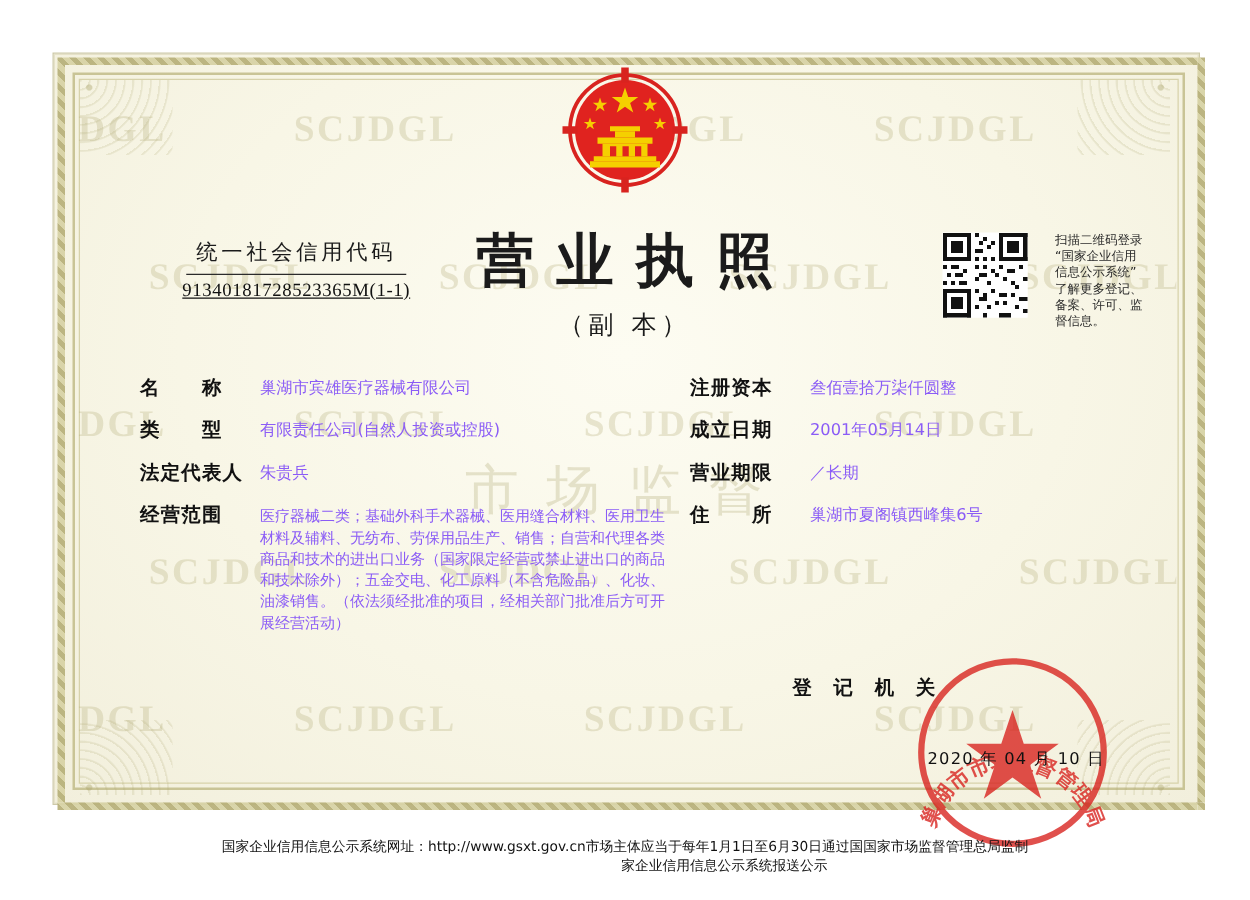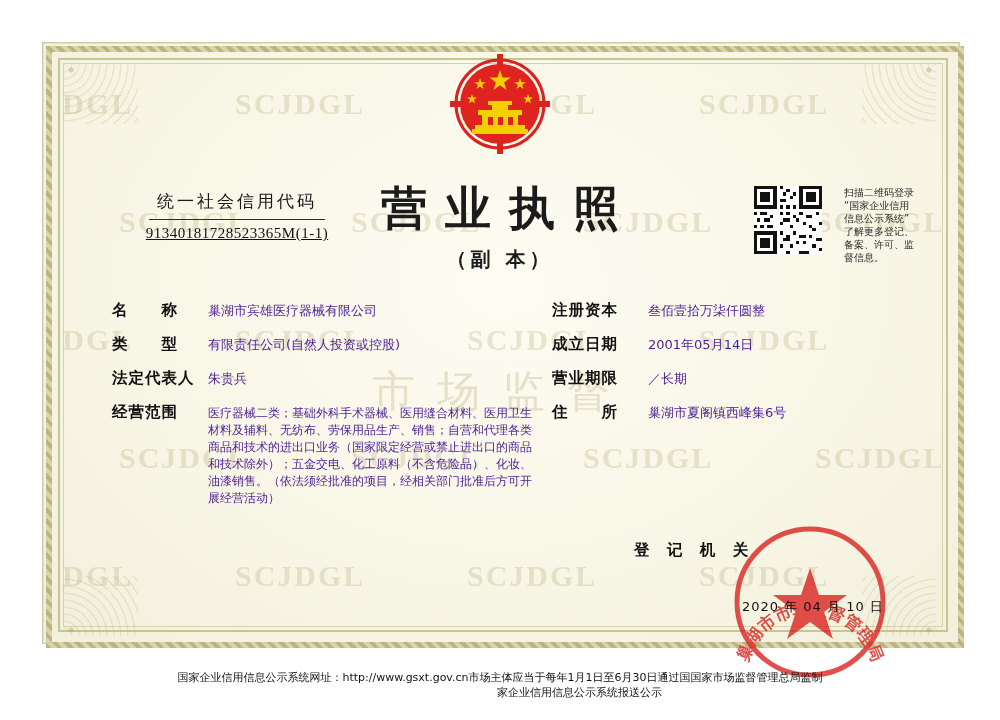--- a/index.html
+++ b/index.html
@@ -83,21 +83,21 @@
   
   .title{
     position:absolute;left:0;right:0;top:178px;text-align:center;
     font-family:"DejaVu Sans", sans-serif;
     font-size:46px;font-weight:bold;letter-spacing:18px;
     color:#1b1b1b;text-indent:18px;
   }
   .subtitle{
     position:absolute;left:0;right:0;top:246px;text-align:center;
     font-family:"DejaVu Sans", sans-serif;
-    font-size:20px;letter-spacing:4px;color:#1b1b1b;font-weight:bold;
+    font-size:20px;letter-spacing:4px;color:#1b1b1b;
   }
 
   
   .code-block{position:absolute;left:112px;top:190px;width:250px;text-align:center;}
   .code-label{
     font-family:Liberation Mono, monospace;
     font-size:17px;letter-spacing:3px;color:#1b1b1b;
   }
   .code-underline{
     width:176px;height:1px;background:#2b2b2b;margin:6px auto 5px auto;
@@ -125,21 +125,21 @@
   .col-left{width:440px;}
   .col-right{width:350px;}
   .lbl{
     font-family:"DejaVu Sans", sans-serif;
     font-size:15.5px;font-weight:bold;color:#111;
     width:96px;flex:none;
     display:flex;justify-content:space-between;
   }
   .val{
     font-family:"DejaVu Sans", sans-serif;
-    font-size:12.5px;color:#4c1d95;line-height:16px;padding-top:3px;
+    font-size:12.5px;color:#8b5cf6;line-height:16px;padding-top:3px;
   }
   .val.big{font-size:13px;}
   .scope{width:330px;line-height:17px;font-size:12px;}
 
   
   .reg{
     position:absolute;left:634px;top:540px;
     font-family:"DejaVu Sans", sans-serif;
     font-size:15.5px;font-weight:bold;color:#111;letter-spacing:6px;
   }

